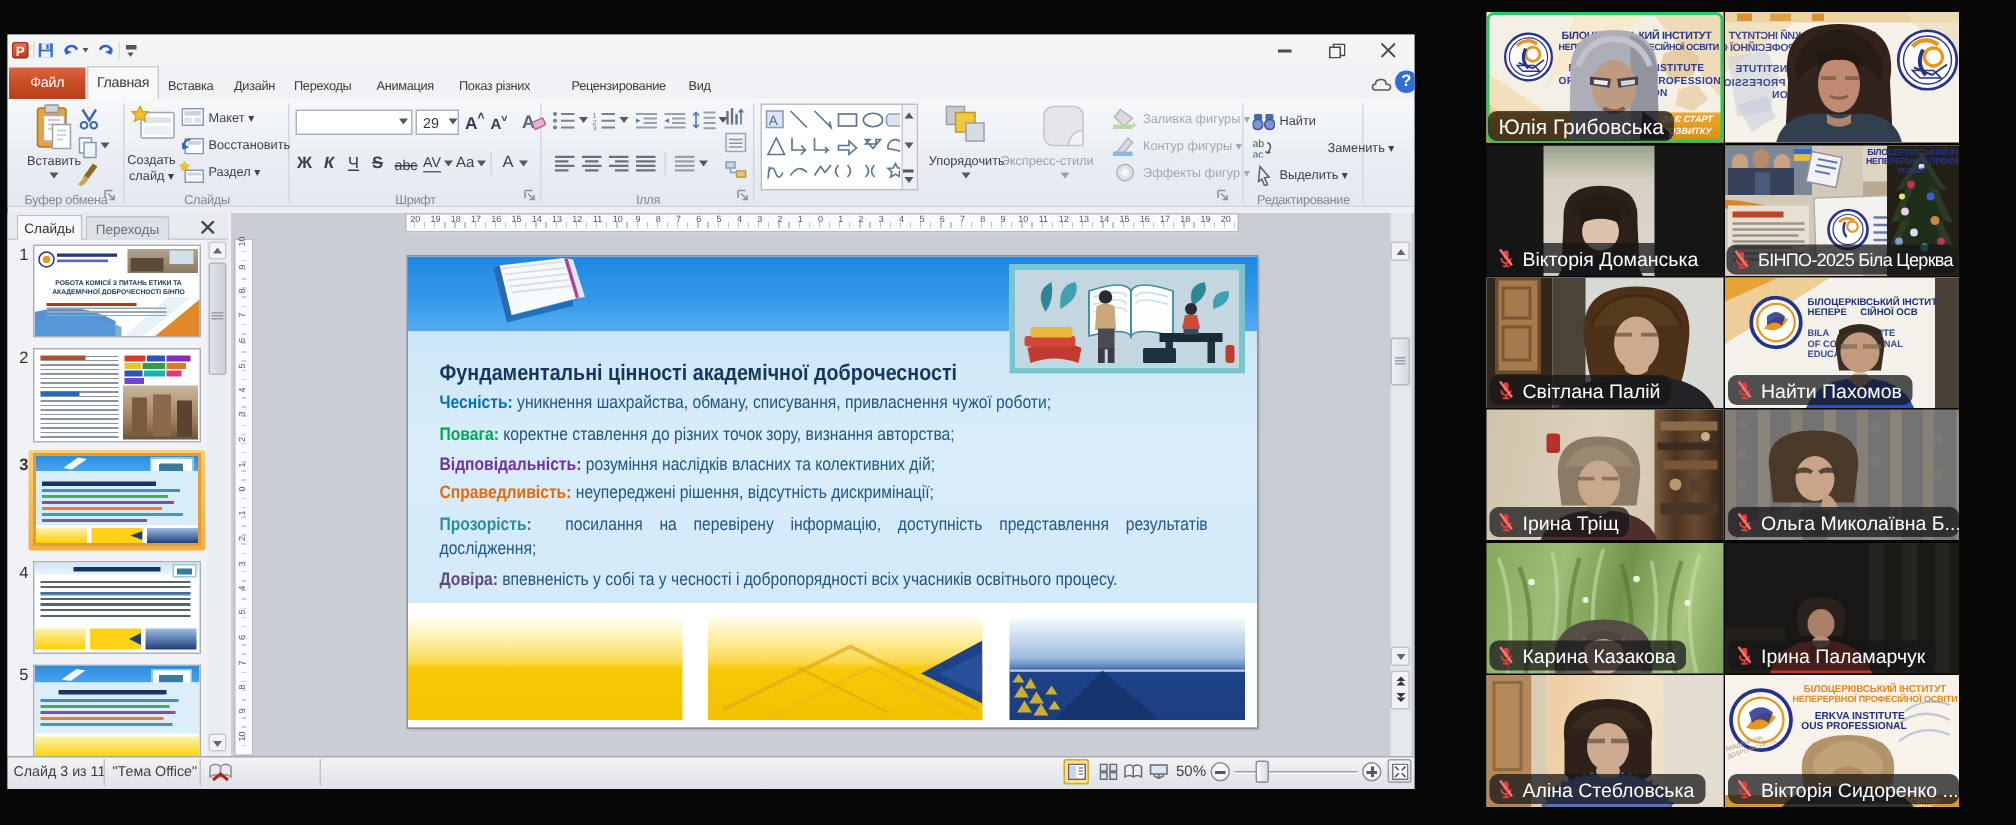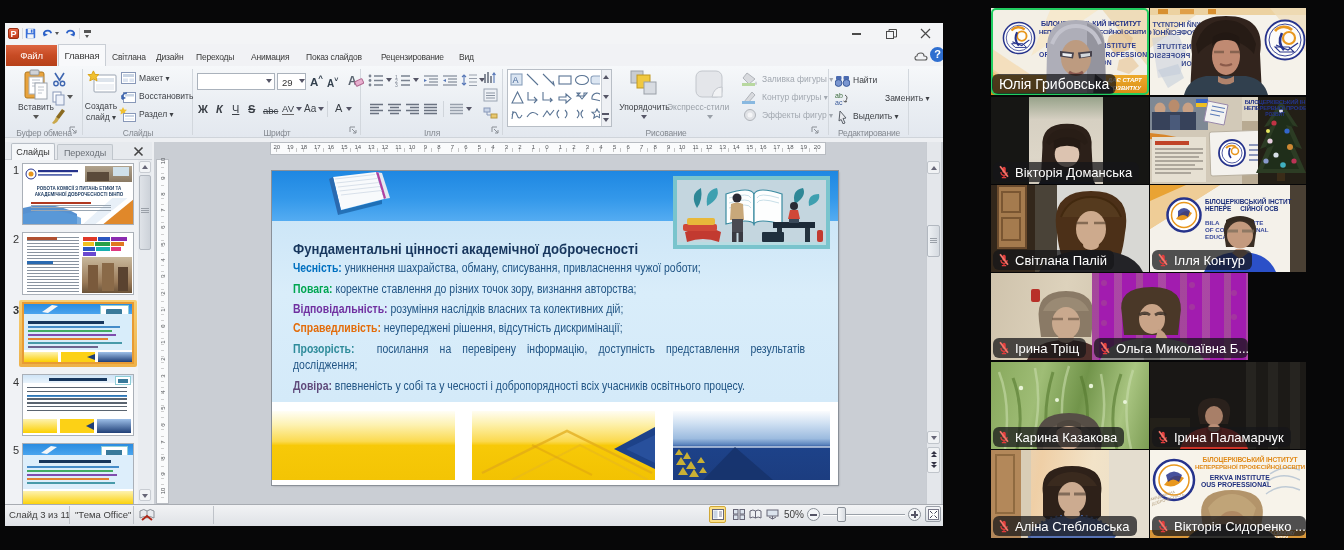--- a/index.html
+++ b/index.html
@@ -49,45 +49,44 @@
 <svg class="abs" style="left:881px;top:6px" width="11" height="10" viewBox="0 0 11 10">
       <rect x="0.5" y="2.5" width="7" height="7" fill="none" stroke="#4a4a4a"></rect>
       <path d="M3 2.5 V0.5 H10.5 V8 H7.5" fill="none" stroke="#4a4a4a"></path>
     </svg>
 <svg class="abs" style="left:915px;top:5px" width="11" height="11" viewBox="0 0 11 11">
       <path d="M1 1 L10 10 M10 1 L1 10" stroke="#4a4a4a" stroke-width="1.2"></path>
     </svg>
 <div id="tabrow"></div>
 <div class="abs" style="left:1px;top:22px;width:51px;height:21px;background:linear-gradient(#dd6540,#c74b24 50%,#b64019);color:#fff;font-size:9.5px;text-align:center;line-height:21px;letter-spacing:-0.2px">Файл</div>
 <div class="abs" style="left:53px;top:21px;width:48px;height:22px;background:#f8f9fb;border:1px solid #c9ced5;border-bottom:none;text-align:center;line-height:21px;font-size:9.5px;color:#3a3a3a;letter-spacing:-0.2px">Главная</div>
-<div class="tab" style="left:107px">Світлана</div>
+<div class="tab" style="left:107px">Вставка</div>
 <div class="tab" style="left:151px">Дизайн</div>
 <div class="tab" style="left:191px">Переходы</div>
 <div class="tab" style="left:246px">Анимация</div>
-<div class="tab" style="left:301px">Показ слайдов</div>
+<div class="tab" style="left:301px">Показ різних</div>
 <div class="tab" style="left:376px">Рецензирование</div>
 <div class="tab" style="left:454px">Вид</div>
 
 <svg class="abs" style="left:909px;top:28px" width="14" height="11" viewBox="0 0 14 11">
       <path d="M3 9 Q1 9 1 7 Q1 5 3 5 Q3 2 7 2 Q10 2 10 5 Q13 5 13 7 Q13 9 11 9 Z" fill="none" stroke="#5a5a5a" stroke-width="1.1"></path>
     </svg>
 <div class="abs" style="left:925px;top:24px;width:15px;height:15px;border-radius:8px;background:#2f6fd0;color:#fff;font-size:11px;font-weight:bold;text-align:center;line-height:15px">?</div>
 <div id="ribbon"></div>
 
 <div class="gdiv" style="left:77px"></div>
     <div class="gdiv" style="left:187px"></div>
     <div class="gdiv" style="left:355px"></div>
     <div class="gdiv" style="left:497px"></div>
     <div class="gdiv" style="left:823px"></div>
     <div class="gdiv" style="left:903px"></div>
 <div class="glabel" style="left:1px;width:76px">Буфер обмена</div>
 <div class="glabel" style="left:79px;width:108px">Слайды</div>
 <div class="glabel" style="left:189px;width:166px">Шрифт</div>
 <div class="glabel" style="left:357px;width:140px">Ілля</div>
-<div class="glabel" style="left:499px;width:324px">Рисование</div>
 <div class="glabel" style="left:825px;width:78px">Редактирование</div>
 
 <svg class="abs" style="left:18px;top:46px" width="26" height="32" viewBox="0 0 26 32">
       <rect x="2" y="3" width="19" height="26" rx="2" fill="#e8a33d" stroke="#b07820"></rect>
       <rect x="7" y="1" width="9" height="5" rx="1" fill="#d0d3d8" stroke="#909498"></rect>
       <rect x="6" y="8" width="14" height="17" fill="#fff" stroke="#aab0b8"></rect>
       <path d="M9 11h8M9 14h8M9 17h5" stroke="#b8bec8"></path>
       <rect x="12" y="14" width="12" height="16" fill="#fdfdfd" stroke="#9aa2ac"></rect>
       <path d="M15 18h6M15 21h6M15 24h4" stroke="#c0c6ce"></path>
     </svg>
@@ -756,20 +755,29 @@
         <circle cx="140" cy="50" r="3" fill="#cc8833"></circle>
         <circle cx="126" cy="58" r="2.6" fill="#d8e0e8"></circle>
         <circle cx="144" cy="64" r="2.6" fill="#bb3355"></circle>
         <circle cx="116" cy="64" r="2.6" fill="#8899cc"></circle>
         <circle cx="131" cy="14" r="2" fill="#ddddee"></circle>
         <circle cx="133" cy="68" r="2.8" fill="#40b0c0"></circle>
         <circle cx="118" cy="34" r="2" fill="#e8e860"></circle>
       </g>
 </svg>
 <div class="abs" style="left:94px;top:2px;width:62px;font-size:5.9px;font-weight:bold;color:#24348a;text-align:center;letter-spacing:-0.2px;white-space:nowrap">БІЛОЦЕРКІВСЬКИЙ ІН<br>НЕПЕРЕРВНОЇ ПРОФЕС<br><span style="font-size:5px">РОЗВИТ</span></div>
+<div class="vlabel" style="font-size:12px;letter-spacing:-0.45px;left:1px;bottom:1px;padding:0 4px 0 3px">
+      <svg class="micx" viewBox="0 0 16 16">
+        <rect x="6.2" y="2" width="3.8" height="7" rx="1.9" fill="#e23c3c"></rect>
+        <path d="M4.5 8 q0 3.8 3.5 3.8 q3.5 0 3.5 -3.8" stroke="#e23c3c" fill="none" stroke-width="1.4"></path>
+        <path d="M8 12 v2 M5.5 14.3 h5" stroke="#e23c3c" stroke-width="1.4"></path>
+        <path d="M3.5 1.5 L12.5 13.5" stroke="#f2766a" stroke-width="2"></path>
+      </svg>
+      <span>БІНПО-2025 Біла Церква</span>
+    </div>
 </div>
 <div class="vt" style="left:991px;top:185px;width:158px;height:87px;background:#d8d8d4">
 <div class="abs" style="left:0;top:0;width:44px;height:87px;background:#33271b"></div>
 <div class="abs" style="left:6px;top:0;width:30px;height:64px;background:#a57b4e;border:2px solid #6b4b2d"></div>
 <div class="abs" style="left:10px;top:6px;width:20px;height:22px;border:2px solid #7a5632"></div>
 <div class="abs" style="left:10px;top:32px;width:20px;height:24px;border:2px solid #7a5632"></div>
 <div class="abs" style="left:44px;top:0;width:22px;height:87px;background:#4a4338"></div>
 <svg class="abs" style="left:48px;top:2px" width="104" height="85" viewBox="0 0 104 85">
       <path d="M18 46 q-8 -42 34 -42 q42 0 34 42 q-2 18 -6 26 l-56 0 q-4 -8 -6 -26" fill="#4c3018"></path>
       <path d="M22 30 q8 -20 30 -20 q22 0 30 20" fill="#553a1e" stroke="#42290f" stroke-width="2"></path>
@@ -810,21 +818,21 @@
       <path d="M2 63 q8 -20 36 -20 q28 0 36 20 Z" fill="#2b50c8"></path>
       <path d="M30 44 l8 6 l8 -6 l-4 -4 l-8 0 Z" fill="#c49a7e"></path>
     </svg>
 <div class="vlabel" style="">
       <svg class="micx" viewBox="0 0 16 16">
         <rect x="6.2" y="2" width="3.8" height="7" rx="1.9" fill="#e23c3c"></rect>
         <path d="M4.5 8 q0 3.8 3.5 3.8 q3.5 0 3.5 -3.8" stroke="#e23c3c" fill="none" stroke-width="1.4"></path>
         <path d="M8 12 v2 M5.5 14.3 h5" stroke="#e23c3c" stroke-width="1.4"></path>
         <path d="M3.5 1.5 L12.5 13.5" stroke="#f2766a" stroke-width="2"></path>
       </svg>
-      <span>Ілля Контур</span>
+      <span>Найти Пахомов</span>
     </div>
   </div>
 <div class="vt" style="left:991px;top:273px;width:158px;height:87px;background:linear-gradient(100deg,#cfc3ac,#ddd2bc 45%,#c9bda6)">
 <div class="abs" style="left:112px;top:0;width:46px;height:87px;background:linear-gradient(90deg,#7a5a3c,#4a3424 30%,#6a4a30 60%,#2e2218)"></div>
 <svg class="abs" style="left:112px;top:0" width="46" height="87">
       <rect x="4" y="8" width="38" height="6" fill="#8a6a48"></rect>
       <rect x="2" y="22" width="40" height="5" fill="#3a2c1e"></rect>
       <rect x="6" y="34" width="36" height="6" fill="#7a5636"></rect>
       <circle cx="14" cy="50" r="4" fill="#b89868"></circle>
       <rect x="24" y="46" width="12" height="9" fill="#5a3e28"></rect>
@@ -843,21 +851,21 @@
 <div class="vlabel">
       <svg class="micx" viewBox="0 0 16 16">
         <rect x="6.2" y="2" width="3.8" height="7" rx="1.9" fill="#e23c3c"></rect>
         <path d="M4.5 8 q0 3.8 3.5 3.8 q3.5 0 3.5 -3.8" stroke="#e23c3c" fill="none" stroke-width="1.4"></path>
         <path d="M8 12 v2 M5.5 14.3 h5" stroke="#e23c3c" stroke-width="1.4"></path>
         <path d="M3.5 1.5 L12.5 13.5" stroke="#f2766a" stroke-width="2"></path>
       </svg>
       <span>Ірина Тріщ</span>
     </div>
   </div>
-<div class="vt" style="left:1092px;top:273px;width:156px;height:87px;background:#a21caf">
+<div class="vt" style="left:1150px;top:273px;width:156px;height:87px;background:#737373">
 <div class="abs" style="left:0;top:0;width:156px;height:87px;background:repeating-linear-gradient(90deg,rgba(170,150,120,.35) 0 7px,transparent 7px 22px,rgba(190,172,140,.3) 22px 30px,transparent 30px 44px)"></div>
 <svg class="abs" style="left:0;top:0" width="156" height="87" opacity=".22">
       <g fill="#a89068">
         <circle cx="12" cy="10" r="3"></circle>
         <circle cx="12" cy="30" r="3"></circle>
         <circle cx="12" cy="50" r="3"></circle>
         <circle cx="58" cy="18" r="3"></circle>
         <circle cx="58" cy="40" r="3"></circle>
         <circle cx="100" cy="12" r="3"></circle>
         <circle cx="100" cy="34" r="3"></circle>

